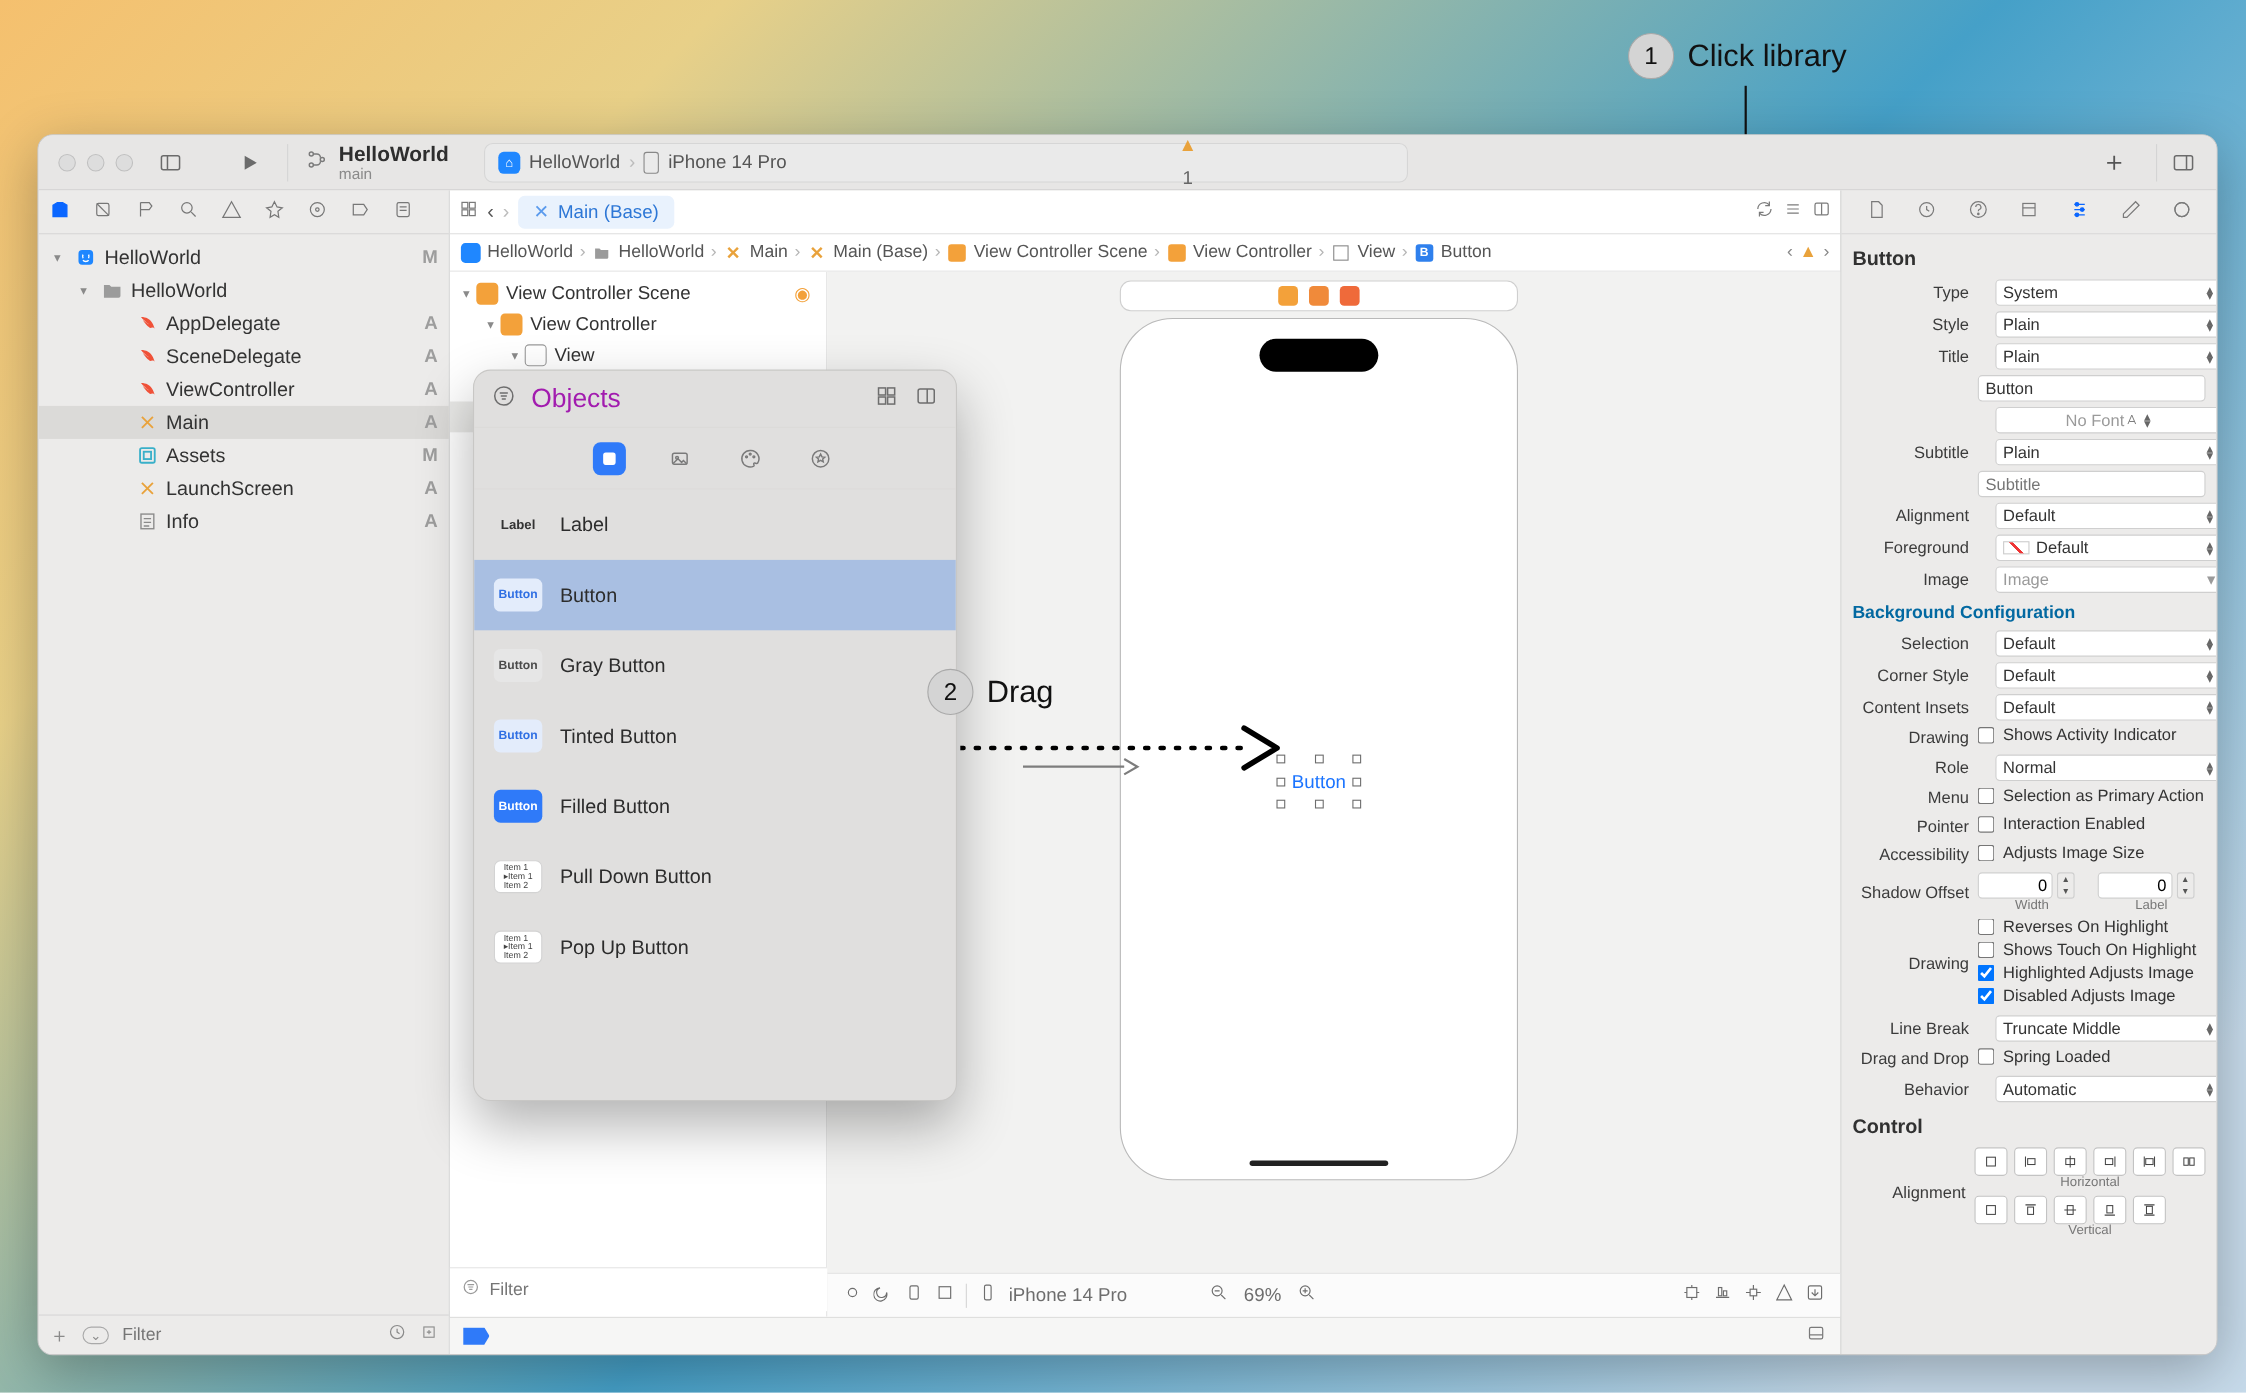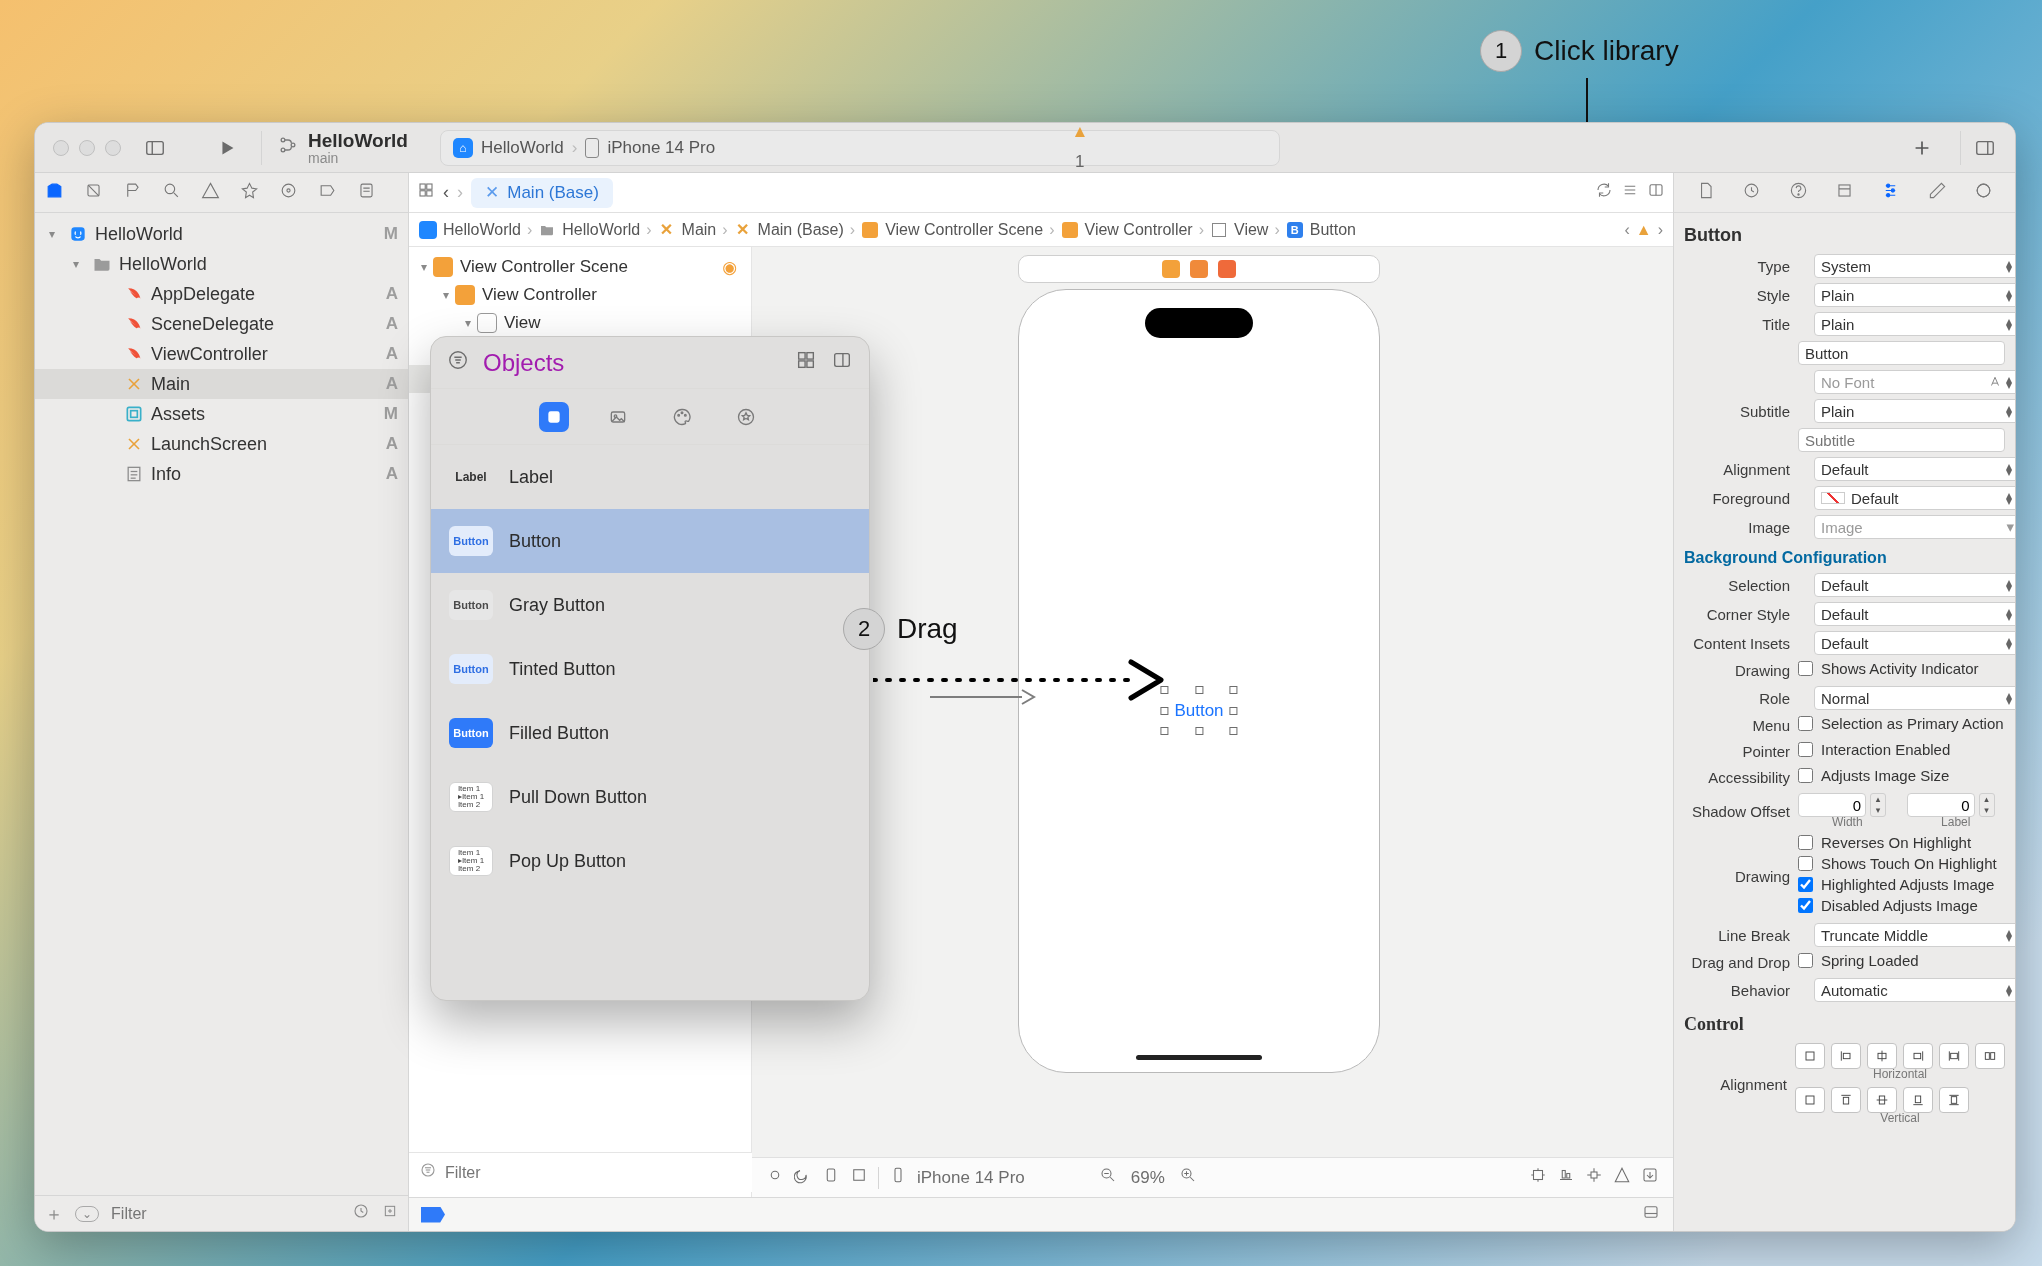--- a/index.html
+++ b/index.html
@@ -684,21 +684,21 @@
               </div>
             </div>
           </div>
         <div class="irow">
             <div class="il"></div>
             <div class="iv"><input type="text" value="Button" style=""></div>
           </div>
         <div class="irow">
             <div class="il"></div>
             <div class="iv">
-              <div class="sel-like" style="color:#9a9a9a;">
+              <div class="sel-like" style="color:#9a9a9a;justify-content:center;">
                 <span>No Font</span>
                 <span style="display:flex;gap:4px;align-items:center;">
                   <svg width="14" height="14" viewBox="0 0 24 24" fill="none" stroke="#777" stroke-width="1.5">
                     <path d="M6 18 L12 4 L18 18 M8 14h8"></path>
                   </svg>
                   <span class="arrows">▴<br>▾</span>
                 </span>
               </div>
             </div>
           </div>
@@ -888,21 +888,21 @@
         <div class="irow">
             <div class="il">Behavior</div>
             <div class="iv">
               <div class="sel-like">
                 <span>Automatic</span>
                 <span class="arrows">▴<br>▾</span>
               </div>
             </div>
           </div>
 
-        <div class="ihdr" style="margin-top:12px;font-family:Liberation Serif, serif;">Control</div>
+        <div class="ihdr" style="margin-top:12px;">Control</div>
         <div class="irow">
             <div class="il">Alignment</div>
             <div class="iv">
           <div class="align-btns">
             <div class="ab">
                   <svg viewBox="0 0 24 24">
                     <rect x="6" y="6" width="12" height="12"></rect>
                   </svg>
                 </div>
             <div class="ab">

